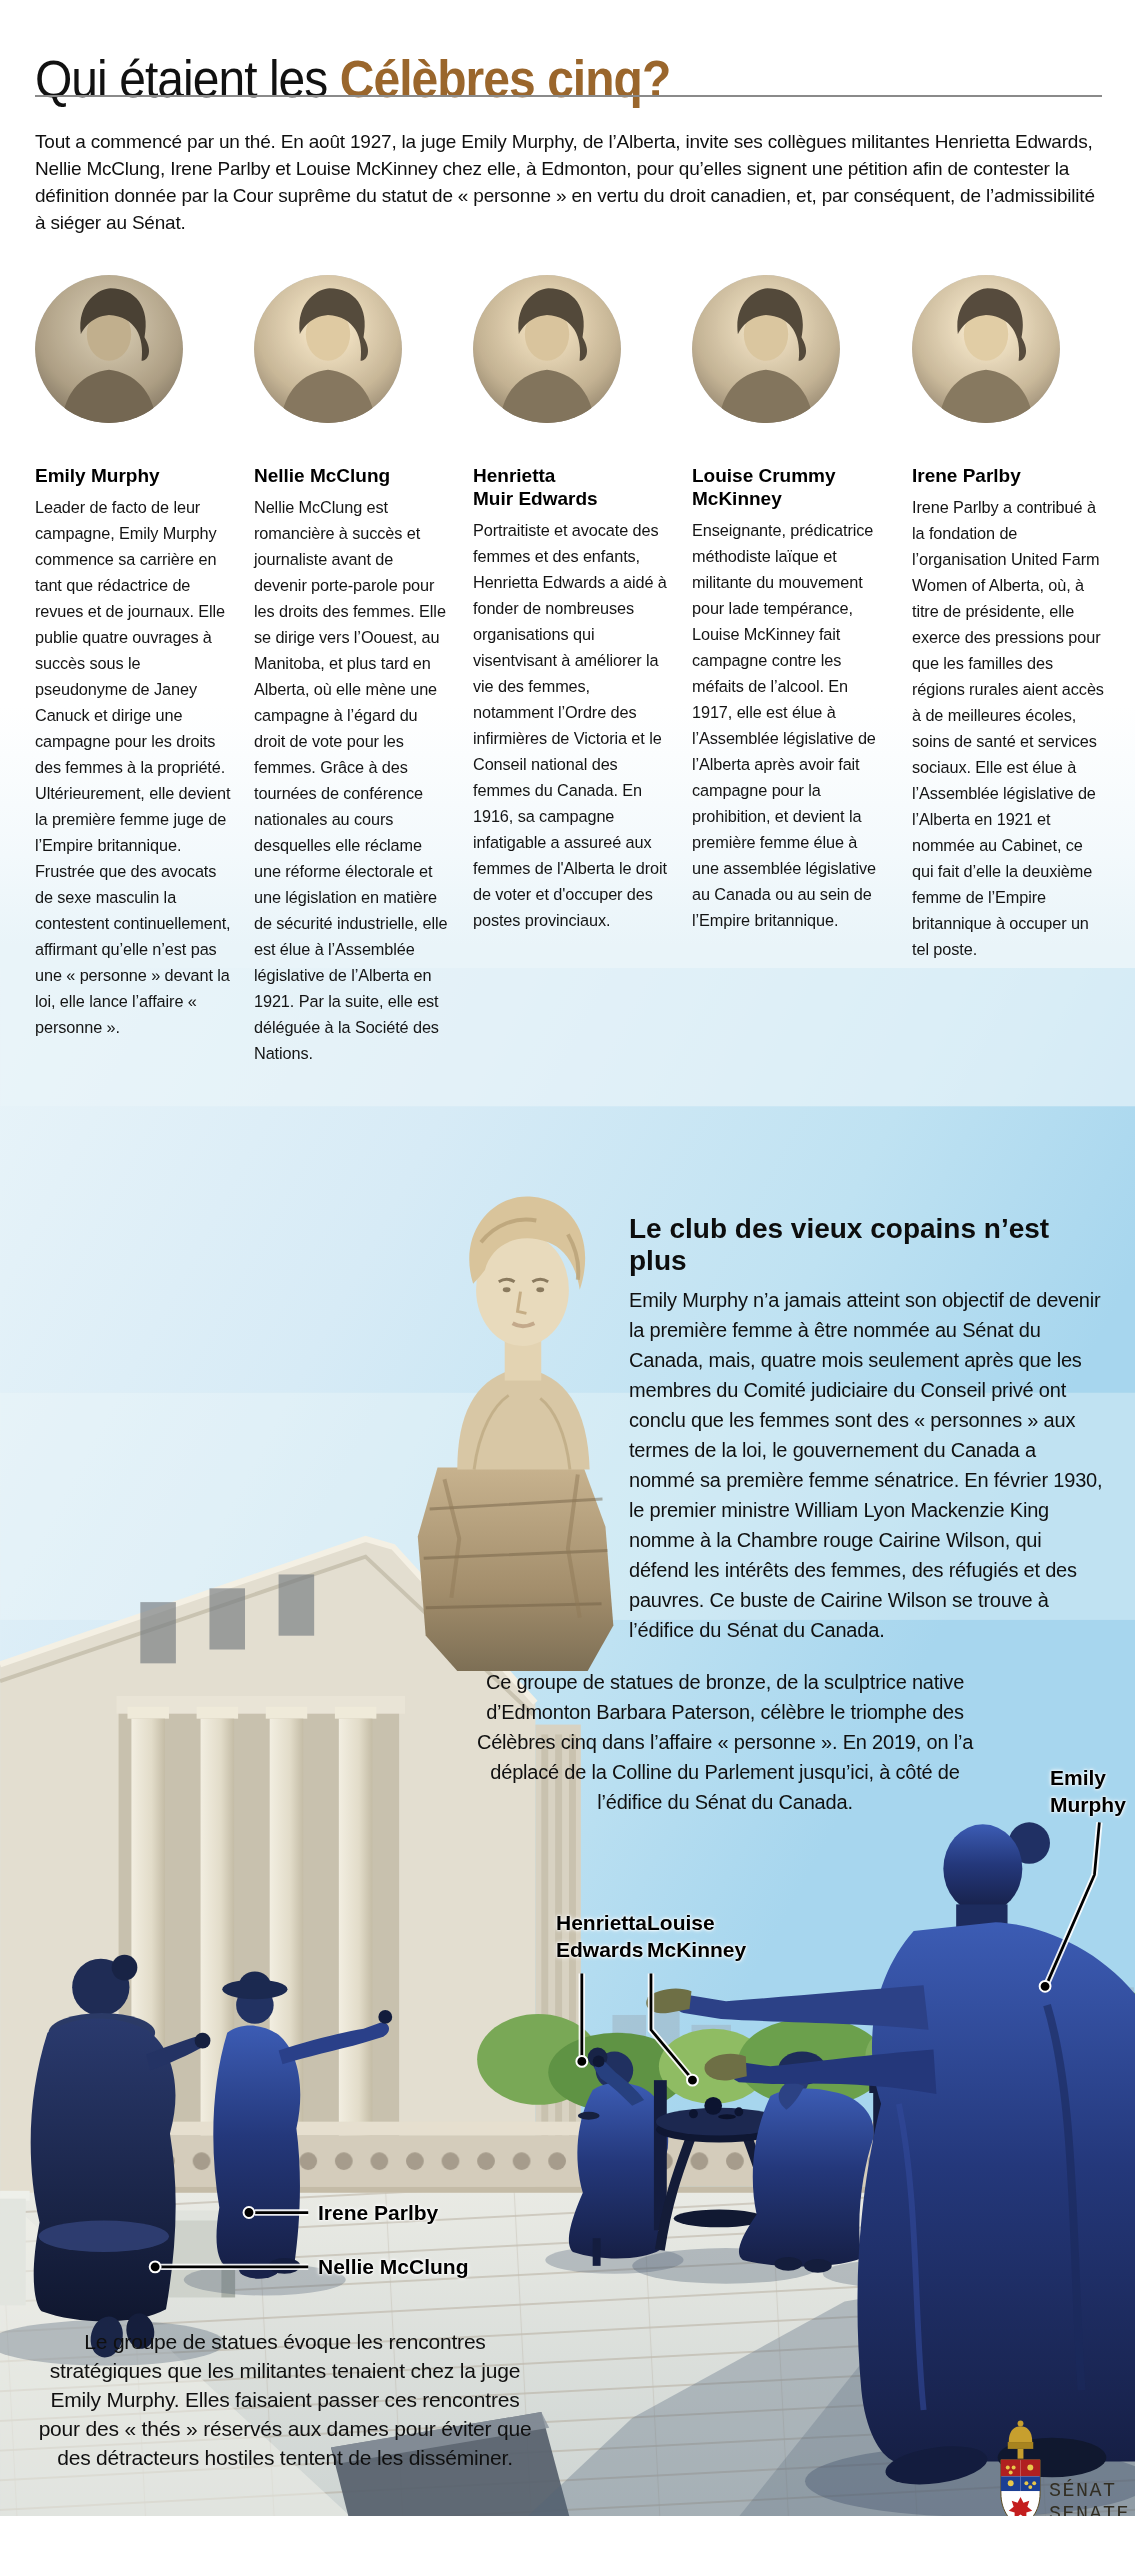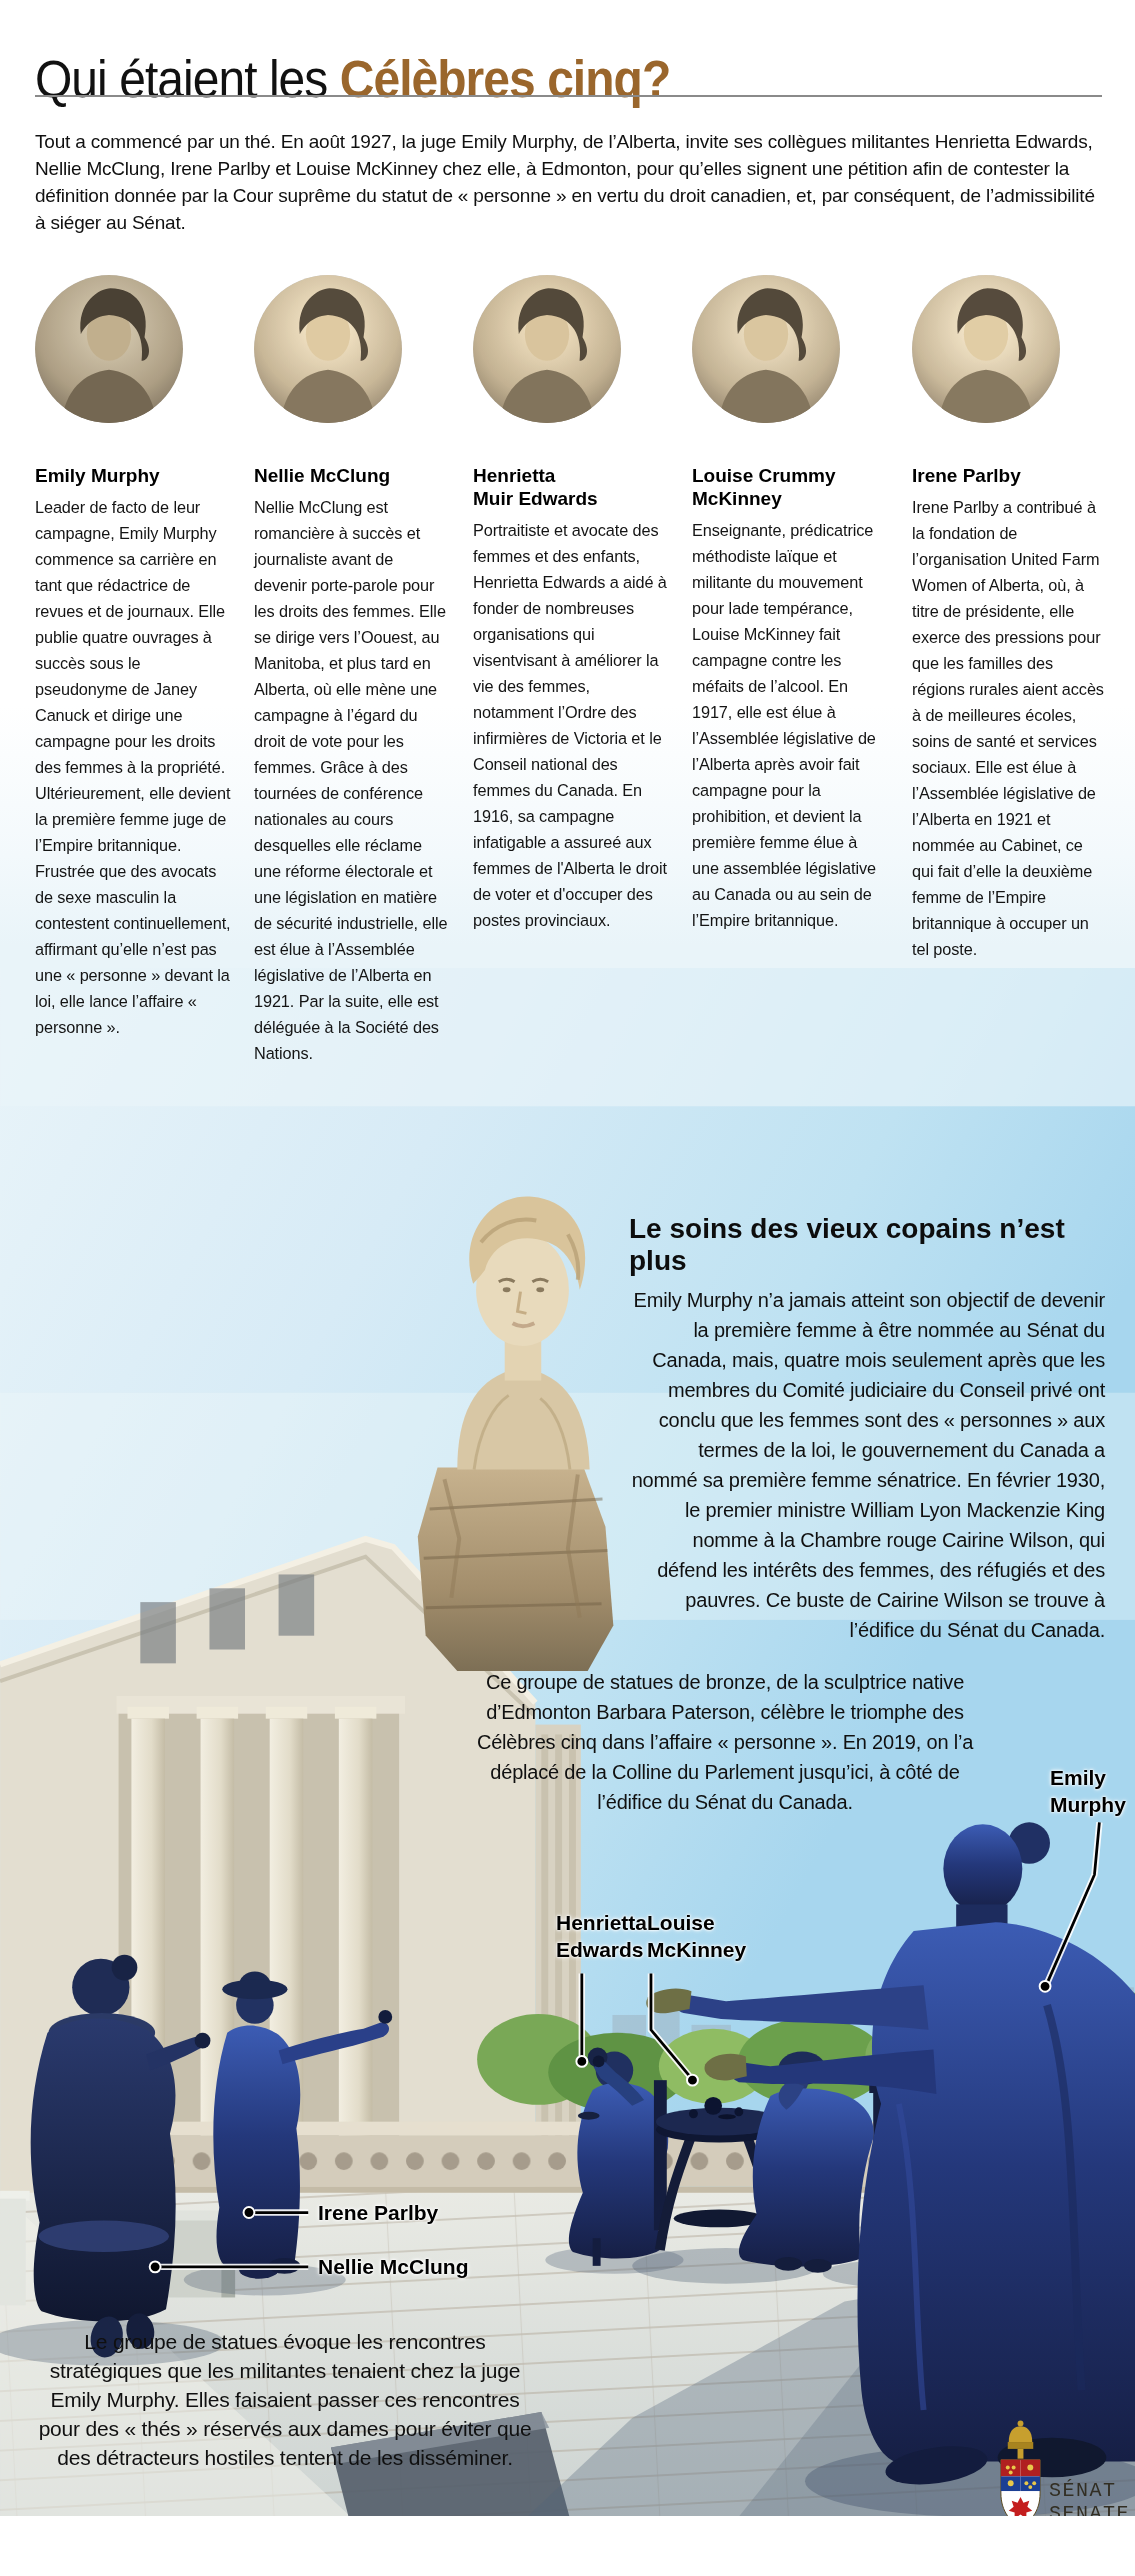--- a/index.html
+++ b/index.html
@@ -23,21 +23,21 @@
   .p2{left:473px;filter:brightness(1.0) sepia(.3);}
   .p3{left:692px;filter:brightness(1.03) sepia(.18);}
   .p4{left:912px;filter:brightness(1.08) sepia(.12);}
   .bio-col{position:absolute;top:464px;width:196px;}
   .c0{left:35px;}.c1{left:254px;}.c2{left:473px;}.c3{left:692px;}.c4{left:912px;}
   .bio-name{font-size:19px;font-weight:700;line-height:23px;margin:0 0 7px 0;white-space:pre-line;color:#000;}
   .bio-text{font-size:16.3px;line-height:26px;letter-spacing:-0.1px;color:#141414;}
   
   .club{position:absolute;left:629px;top:1213px;width:476px;}
   .club h2{margin:0 0 8px 0;font-size:28px;line-height:32px;color:#0d0d0d;}
-  .club .body{font-size:20px;line-height:30px;text-align:right;letter-spacing:-0.2px;color:#101010;}
+  .club .body{font-size:20px;line-height:30px;text-align:left;letter-spacing:-0.2px;color:#101010;}
   .personnes{position:absolute;left:472px;top:1667px;width:506px;}
   .personnes h2{margin:0 0 8px 22px;font-size:28px;line-height:32px;color:#0d0d0d;}
   .personnes .body{font-size:20px;line-height:30px;text-align:center;letter-spacing:-0.2px;color:#101010;}
   .tea{position:absolute;left:38px;top:2327px;width:494px;}
   .tea h2{margin:0 0 8px 0;font-size:29px;line-height:34px;color:#0d0d0d;}
   .tea .body{font-size:21px;line-height:29px;text-align:center;letter-spacing:-0.2px;color:#101010;}
   .statue-label{position:absolute;font-size:21px;font-weight:700;line-height:27px;color:#000;
     white-space:pre-line;text-shadow:0 0 5px #fff,0 0 3px #fff,0 0 2px #fff;}
   .lbl-emily{left:1050px;top:1764px;}
   .lbl-henrietta{left:556px;top:1909px;}
@@ -372,21 +372,21 @@
     <h3 class="bio-name">Louise Crummy
 McKinney</h3>
     <div class="bio-text">Enseignante, prédicatrice méthodiste laïque et militante du mouvement pour lade tempérance, Louise McKinney fait campagne contre les méfaits de l’alcool. En 1917, elle est élue à l’Assemblée législative de l’Alberta après avoir fait campagne pour la prohibition, et devient la première femme élue à une assemblée législative au Canada ou au sein de l’Empire britannique.</div>
   </div>
   <div class="bio-col c4">
     <h3 class="bio-name">Irene Parlby</h3>
     <div class="bio-text">Irene Parlby a contribué à la fondation de l’organisation United Farm Women of Alberta, où, à titre de présidente, elle exerce des pressions pour que les familles des régions rurales aient accès à de meilleures écoles, soins de santé et services sociaux. Elle est élue à l’Assemblée législative de l’Alberta en 1921 et nommée au Cabinet, ce qui fait d’elle la deuxième femme de l’Empire britannique à occuper un tel poste.</div>
   </div>
 
   <div class="club">
-    <h2>Le soins des vieux copains n’est plus</h2>
+    <h2>Le club des vieux copains n’est plus</h2>
     <div class="body">Emily Murphy n’a jamais atteint son objectif de devenir la première femme à être nommée au Sénat du Canada, mais, quatre mois seulement après que les membres du Comité judiciaire du Conseil privé ont conclu que les femmes sont des « personnes » aux termes de la loi, le gouvernement du Canada a nommé sa première femme sénatrice. En février 1930, le premier ministre William Lyon Mackenzie King nomme à la Chambre rouge Cairine Wilson, qui défend les intérêts des femmes, des réfugiés et des pauvres. Ce buste de Cairine Wilson se trouve à l’édifice du Sénat du Canada.</div>
   </div>
 
   <div class="personnes">
     <div class="body">Ce groupe de statues de bronze, de la sculptrice native d’Edmonton Barbara Paterson, célèbre le triomphe des Célèbres cinq dans l’affaire « personne ». En 2019, on l’a déplacé de la Colline du Parlement jusqu’ici, à côté de l’édifice du Sénat du Canada.</div>
   </div>
 
   <div class="tea">
     <div class="body">Le groupe de statues évoque les rencontres stratégiques que les militantes tenaient chez la juge Emily Murphy. Elles faisaient passer ces rencontres pour des « thés » réservés aux dames pour éviter que des détracteurs hostiles tentent de les disséminer.</div>
   </div>

